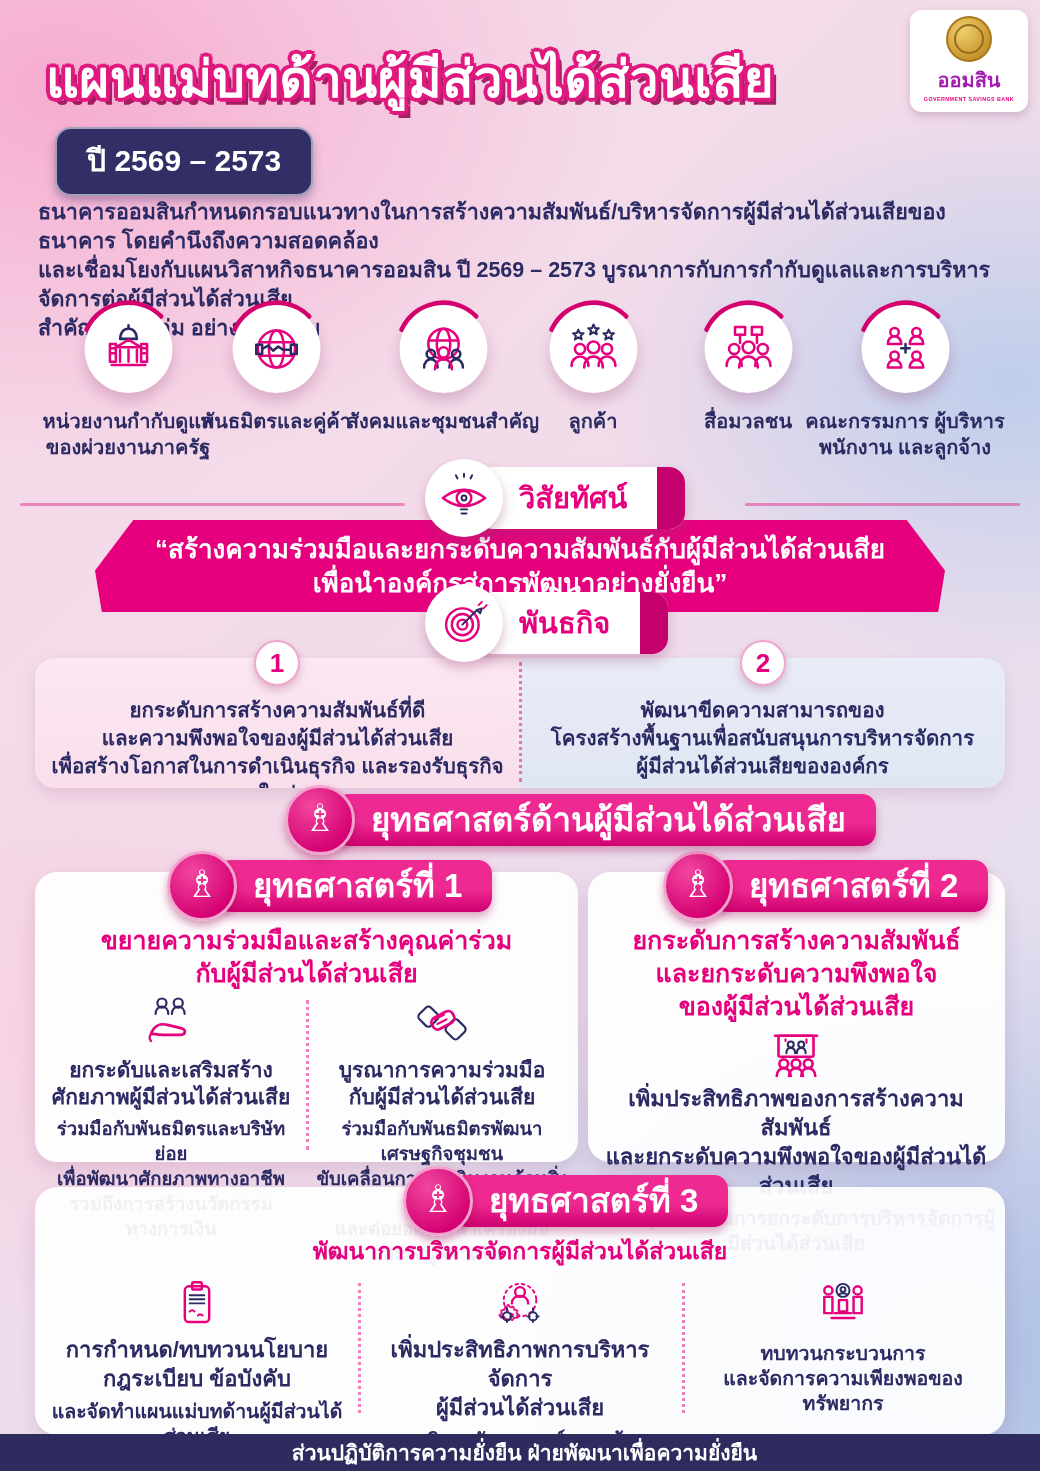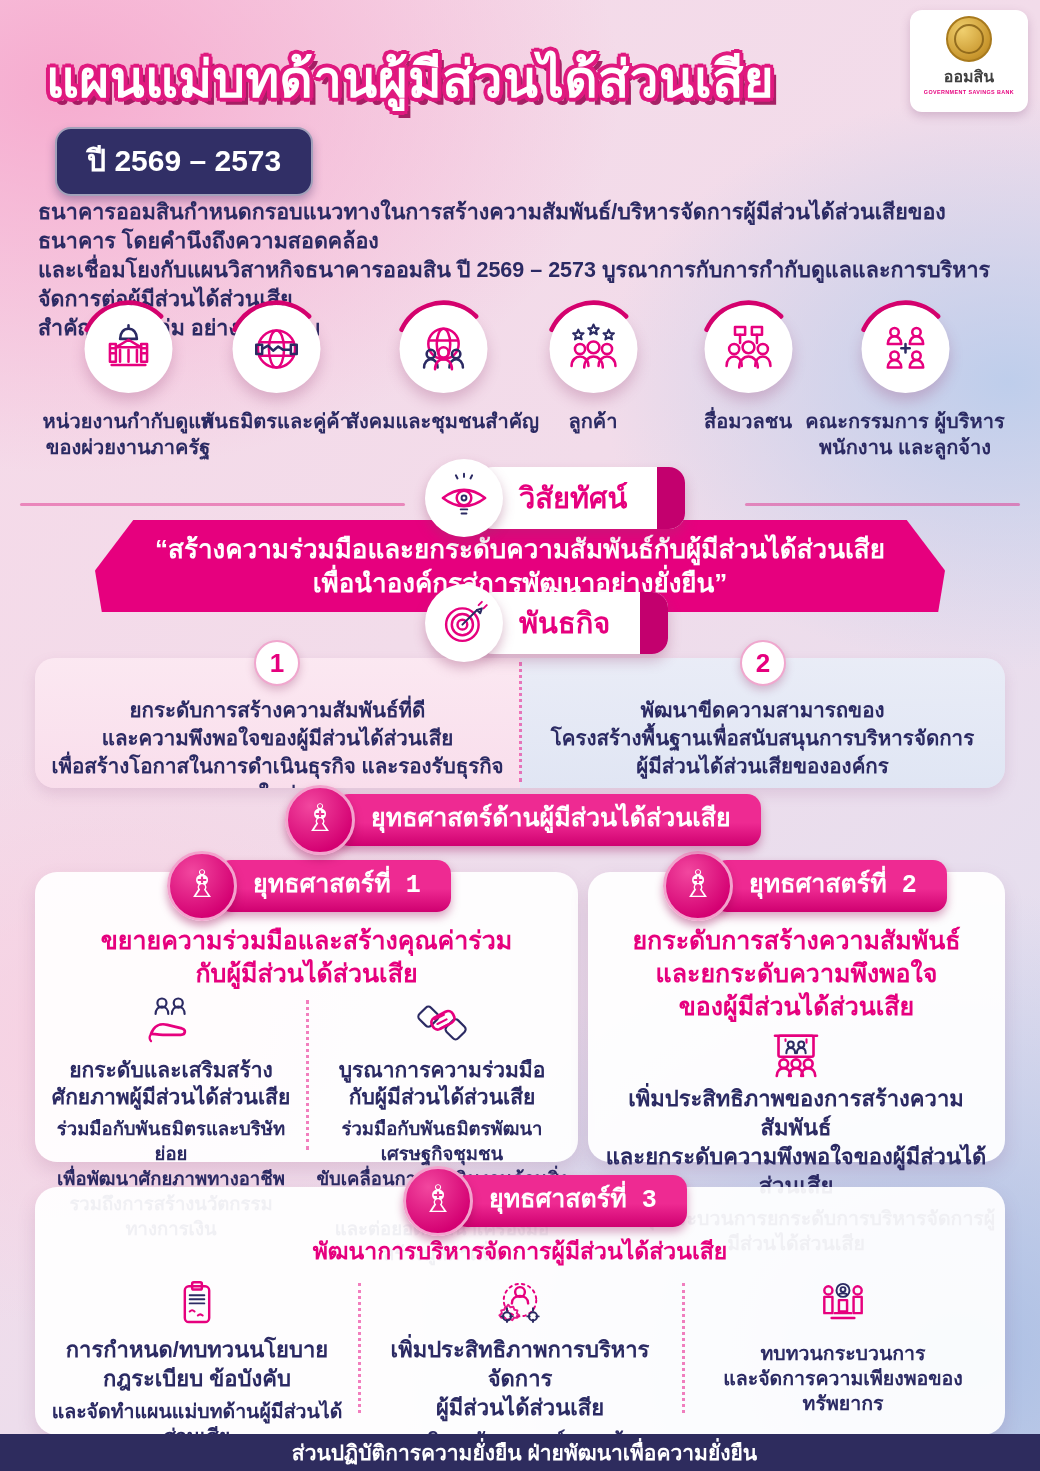--- a/index.html
+++ b/index.html
@@ -31,21 +31,21 @@
   .logo-card {
     position:absolute; left:910px; top:10px; width:118px; height:102px; background:#fff; border-radius:12px;
     box-shadow:0 4px 10px rgba(120,60,110,.25); text-align:center; padding-top:6px;
   }
   .logo-coin {
     width:46px; height:46px; border-radius:50%; margin:0 auto;
     background:radial-gradient(circle at 35% 30%, #f0cf6e, #c9972e 70%, #a87a1d);
     border:2px solid #a87a1d; position:relative;
   }
   .logo-coin::after { content:""; position:absolute; left:6px; top:6px; right:6px; bottom:6px; border-radius:50%; border:2px solid rgba(130,92,20,.8); }
-  .logo-name { font-size:16px; font-weight:800; color:#404040; margin-top:2px; }
+  .logo-name { font-size:20px; font-weight:800; color:#a21caf; margin-top:2px; }
   .logo-sub { font-size:5.4px; letter-spacing:.4px; color:#e6007e; font-weight:bold; }
 
   
   .intro { position:absolute; left:38px; top:198px; width:975px; font-size:21.5px; line-height:29px; color:#2b2a63; font-weight:600; }
   .intro b { font-weight:800; }
 
   
   .stake { position:absolute; top:300px; width:215px; transform:translateX(-50%); text-align:center; }
   .stake-circle { position:relative; width:98px; height:98px; margin:0 auto; }
   .stake-disc { position:absolute; left:5px; top:5px; width:88px; height:88px; border-radius:50%; background:#fff;
@@ -61,22 +61,22 @@
     font-size:29px; line-height:62px; padding:0 58px 0 42px; white-space:nowrap; position:relative;
     box-shadow:0 7px 13px rgba(150,60,110,.3); }
   .hp-cap { position:absolute; right:0; top:0; width:28px; height:62px; background:#c3006e; border-radius:0 16px 16px 0; }
 
   .mini-pill { position:absolute; height:52px; z-index:6; }
   .mini-pill .mp-circle { position:absolute; left:0; top:-9px; width:70px; height:70px; border-radius:50%;
     background:radial-gradient(circle at 35% 28%, #f2479f, #d40072 75%);
     border:3px solid #f2a3cd; box-shadow:0 5px 9px rgba(150,0,80,.4);
     display:flex; align-items:center; justify-content:center; z-index:2; }
   .mini-pill .mp-body { margin-left:50px; height:52px; border-radius:14px;
-    background:linear-gradient(180deg,#ee2a92 55%, #cf0070); color:#fff; font-weight:800; font-size:25px;
-    line-height:52px; padding:0 30px 0 36px; white-space:nowrap; box-shadow:0 5px 10px rgba(150,0,80,.35);font-family:Liberation Mono, monospace; }
+    background:linear-gradient(180deg,#ee2a92 55%, #cf0070); color:#fff; font-weight:800; font-size:33px;
+    line-height:52px; padding:0 30px 0 36px; white-space:nowrap; box-shadow:0 5px 10px rgba(150,0,80,.35); }
   .chess-glyph { color:#fff; font-size:38px; line-height:1; transform:translateY(-2px); }
 
   
   .deco-line { position:absolute; height:3px; background:rgba(222,30,130,.45); border-radius:2px; z-index:1; }
   .vision-banner {
     position:absolute; left:95px; top:520px; width:850px; height:92px; background:#e6007e; z-index:3;
     clip-path:polygon(4.5% 0, 95.5% 0, 100% 55%, 99.2% 100%, .8% 100%, 0 55%);
     display:flex; flex-direction:column; justify-content:center; text-align:center;
   }
   .vision-banner .vq { color:#fff; font-weight:800; font-size:26px; line-height:34px; }

